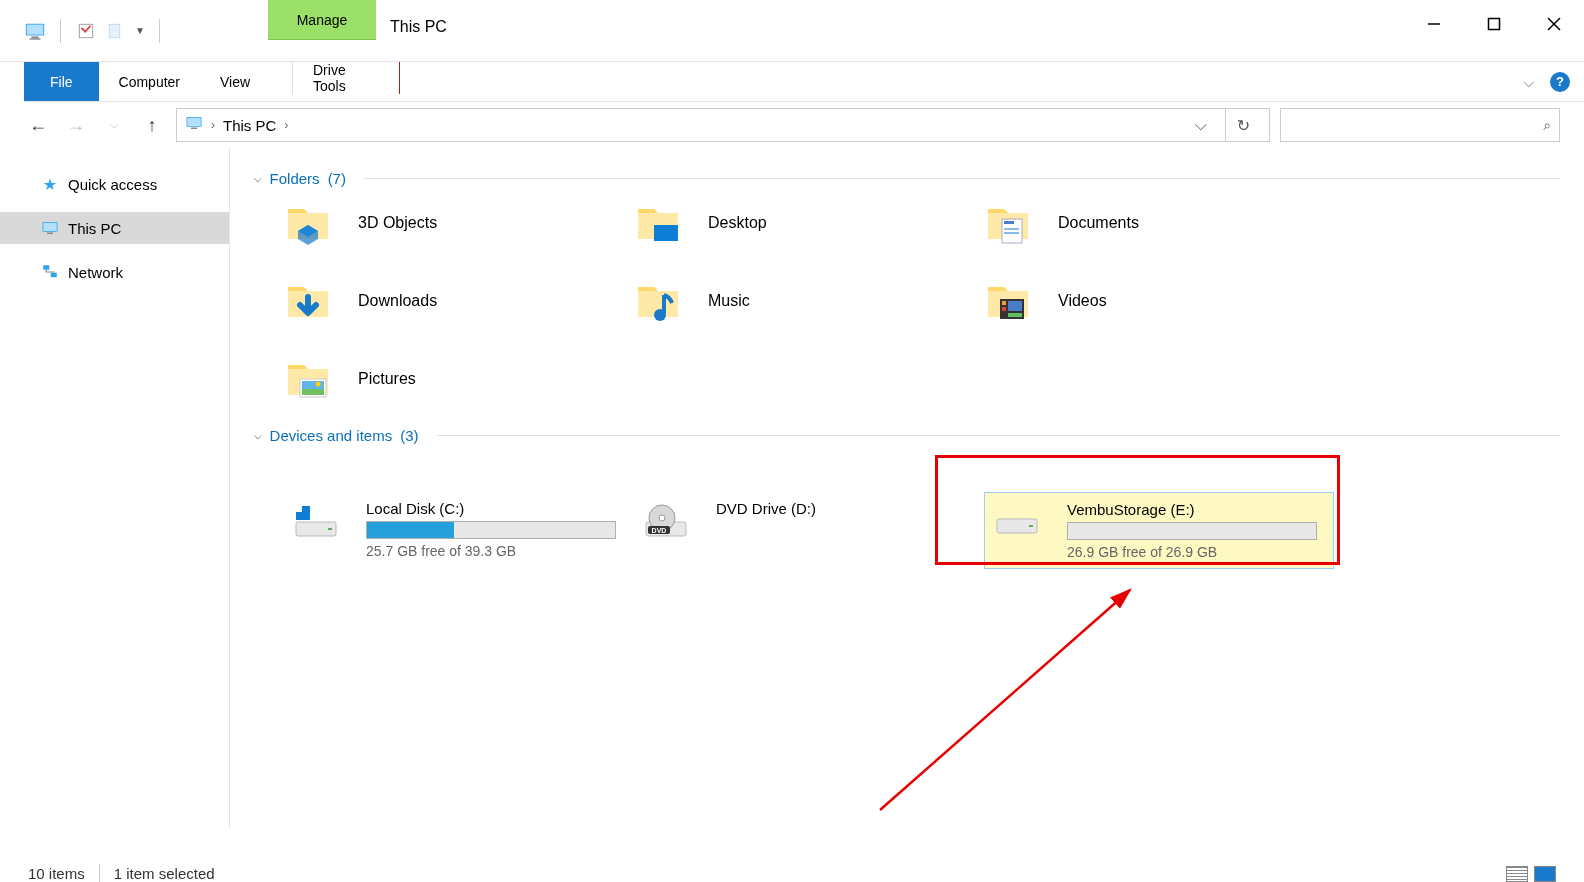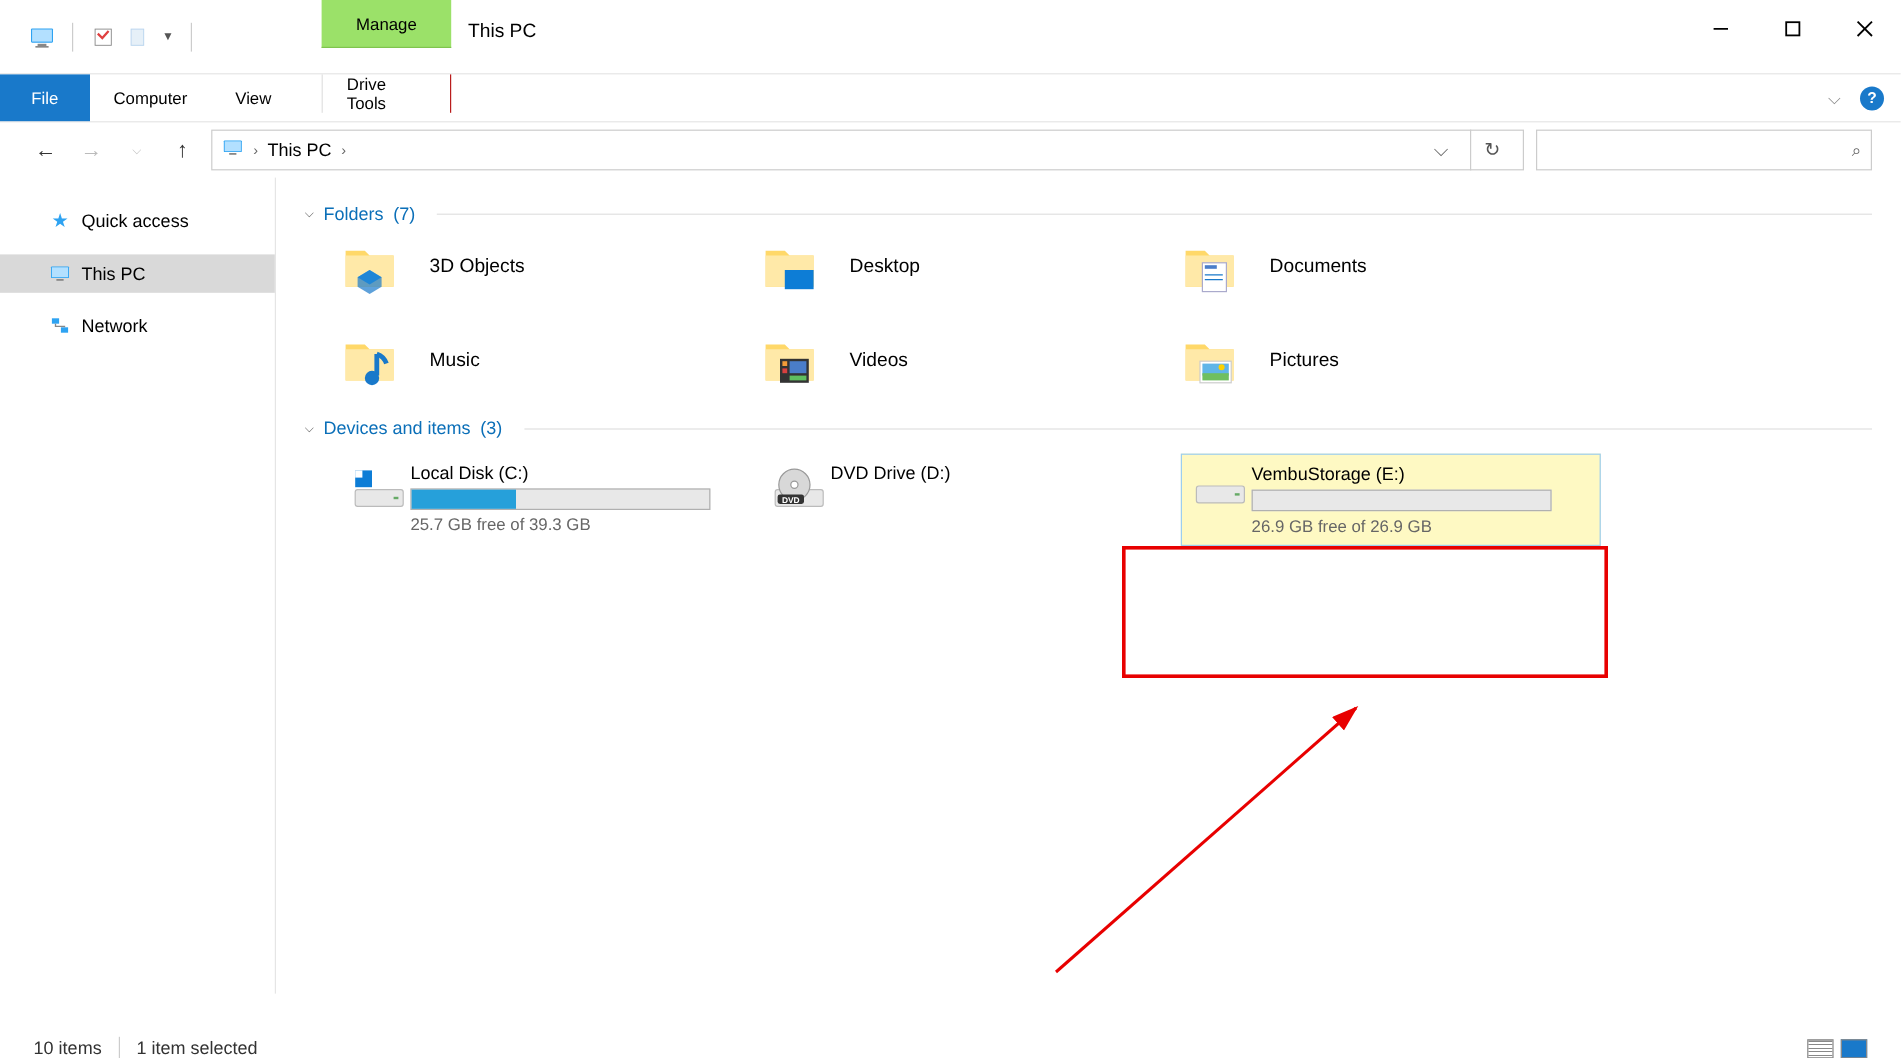--- a/index.html
+++ b/index.html
@@ -10,21 +10,21 @@
 .qa-toolbar { display: flex; align-items: center; gap: 8px; padding-left: 24px; }
 .qa-icon { width: 22px; height: 22px; display: flex; align-items: center; justify-content: center; }
 .qa-divider { width: 1px; height: 24px; background: #ccc; margin: 0 6px; }
 .qa-caret { font-size: 10px; color: #555; }
 .tab-manage { position: absolute; left: 268px; top: 0; width: 108px; height: 40px; background: #9be169; display: flex; align-items: center; justify-content: center; font-size: 14px; border-bottom: 1px solid #7fc44e; }
 .title-text { position: absolute; left: 390px; top: 18px; font-size: 16px; }
 .win-controls { position: absolute; right: 0; top: 0; display: flex; }
 .win-btn { width: 60px; height: 48px; display: flex; align-items: center; justify-content: center; font-size: 16px; }
 
 
-.ribbon { height: 40px; display: flex; align-items: stretch; border-bottom: 1px solid #e5e5e5; position: relative; }
+.ribbon { height: 40px; display: flex; align-items: stretch; border-bottom: 1px solid #e5e5e5; position: relative; margin-left: 24px; }
 .ribbon-tab { padding: 0 20px; display: flex; align-items: center; font-size: 14px; cursor: pointer; }
 .ribbon-tab.file { background: #1979ca; color: #fff; padding: 0 26px; }
 .ribbon-tab.drive-tools { position: absolute; left: 268px; width: 108px; border-left: 1px solid #e0e0e0; border-right: 1px solid #b91c1c; justify-content: center; }
 .ribbon-expand { position: absolute; right: 50px; top: 50%; transform: translateY(-50%); font-size: 14px; color: #888; }
 .ribbon-help { position: absolute; right: 14px; top: 50%; transform: translateY(-50%); width: 20px; height: 20px; border-radius: 50%; background: #1979ca; color: #fff; display: flex; align-items: center; justify-content: center; font-size: 13px; font-weight: bold; }
 
 
 .nav-bar { height: 46px; display: flex; align-items: center; padding: 0 24px; gap: 10px; }
 .nav-btn { width: 28px; height: 28px; display: flex; align-items: center; justify-content: center; font-size: 18px; color: #333; }
 .nav-btn.disabled { color: #bbb; }
@@ -49,21 +49,21 @@
 .section-header { display: flex; align-items: center; gap: 8px; color: #0b6fb8; font-size: 15px; margin-bottom: 12px; margin-top: 8px; }
 .section-header .chev { font-size: 10px; color: #555; }
 .section-line { flex: 1; height: 1px; background: #e0e0e0; margin-left: 10px; }
 
 .folder-grid { display: grid; grid-template-columns: repeat(3, 350px); gap: 30px 0; margin-bottom: 24px; padding-left: 30px; }
 .folder-item { display: flex; align-items: center; gap: 26px; cursor: pointer; }
 .folder-icon { width: 48px; height: 48px; }
 .folder-label { font-size: 16px; }
 
 .drives-grid { display: grid; grid-template-columns: repeat(3, 350px); gap: 0 0; padding-left: 30px; }
-.drive-item { display: flex; align-items: flex-start; gap: 2px; padding: 8px; cursor: pointer; }
+.drive-item { display: flex; align-items: flex-start; gap: 26px; padding: 8px; cursor: pointer; margin-top: 36px; }
 .drive-item.selected { background: #fef9c3; border: 1px solid #9ccef0; }
 .drive-icon { width: 48px; height: 38px; margin-top: 4px; }
 .drive-info { flex: 1; }
 .drive-label { font-size: 15px; margin-bottom: 4px; }
 .drive-bar { height: 18px; width: 250px; border: 1px solid #b0b0b0; background: #e8e8e8; margin-bottom: 4px; position: relative; }
 .drive-bar-fill { height: 100%; background: #26a0da; }
 .drive-free { font-size: 14px; color: #666; }
 
 
 .status-bar { position: absolute; bottom: 0; left: 0; right: 0; height: 36px; display: flex; align-items: flex-end; padding: 0 28px; font-size: 15px; color: #333; }
@@ -230,20 +230,28 @@
             <rect x="20" y="22" width="10" height="3" fill="#4a7dc9"></rect>
             <line x1="20" y1="30" x2="35" y2="30" stroke="#1979ca"></line>
             <line x1="20" y1="34" x2="35" y2="34" stroke="#1979ca"></line>
           </svg>
         <span class="folder-label">Documents</span>
       </div>
       <div class="folder-item">
         <svg class="folder-icon" viewBox="0 0 48 48">
             <path d="M4 10 h16 l4 4 h20 v26 h-40 z" fill="#ffd869"></path>
             <path d="M4 14 h40 v26 h-40 z" fill="#ffe9a8"></path>
+            <path d="M24 20 v14 M16 28 l8 8 l8 -8" stroke="#1979ca" stroke-width="6" fill="none" stroke-linecap="round" stroke-linejoin="round"></path>
+          </svg>
+        <span class="folder-label">Downloads</span>
+      </div>
+      <div class="folder-item">
+        <svg class="folder-icon" viewBox="0 0 48 48">
+            <path d="M4 10 h16 l4 4 h20 v26 h-40 z" fill="#ffd869"></path>
+            <path d="M4 14 h40 v26 h-40 z" fill="#ffe9a8"></path>
             <path d="M30 18 v18" stroke="#1979ca" stroke-width="4"></path>
             <circle cx="26" cy="38" r="6" fill="#1979ca"></circle>
             <path d="M30 18 q6 2 8 8" stroke="#1979ca" stroke-width="4" fill="none"></path>
           </svg>
         <span class="folder-label">Music</span>
       </div>
       <div class="folder-item">
         <svg class="folder-icon" viewBox="0 0 48 48">
             <path d="M4 10 h16 l4 4 h20 v26 h-40 z" fill="#ffd869"></path>
             <path d="M4 14 h40 v26 h-40 z" fill="#ffe9a8"></path>

